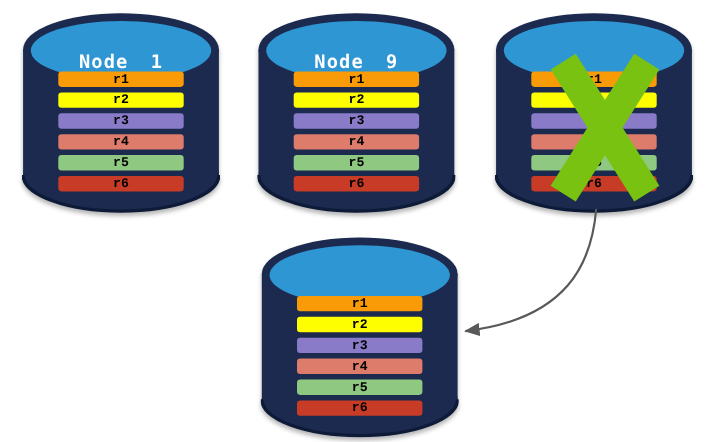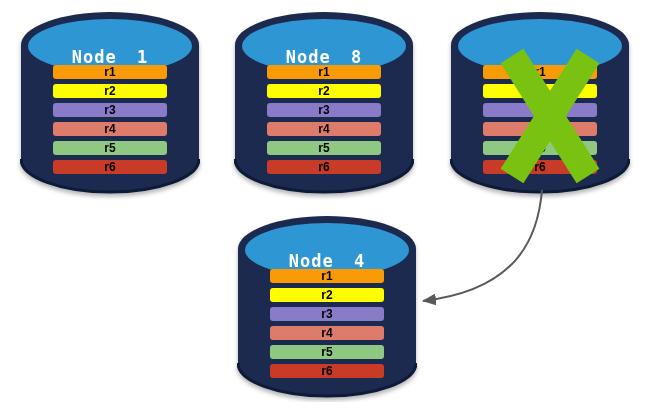--- a/index.html
+++ b/index.html
@@ -56,21 +56,21 @@
     width: 114px;
     display: flex;
     flex-direction: column;
     gap: 5px;
   }
   .bar {
     height: 14px;
     border-radius: 3px;
     text-align: center;
     color: #000000;
-    font-family: Liberation Sans, sans-serif;
+    font-family: Liberation Mono, monospace;
     font-weight: bold;
     font-size: 12px;
     line-height: 14px;
   }
   .x-mark {
     position: absolute;
     left: 42px;
     top: 38px;
   }
   .x-stroke {
@@ -121,21 +121,21 @@
   </div>
 
   <div class="node n2">
     <svg class="cyl" width="180" height="186" viewBox="0 0 180 186">
       <ellipse class="cyl-body" cx="90" cy="151" rx="89" ry="33"></ellipse>
       <path class="cyl-rim" d="M1,151 A89,33 0 0 0 179,151" stroke-width="3"></path>
       <rect class="cyl-body" x="1" y="37" width="178" height="114"></rect>
       <ellipse class="cyl-body" cx="90" cy="37" rx="89" ry="33"></ellipse>
       <ellipse class="cyl-top" cx="90" cy="38" rx="82" ry="27"></ellipse>
     </svg>
-    <div class="node-title">Node 8</div>
+    <div class="node-title">Node 9</div>
     <div class="bars">
 
         <div class="bar" style="background: rgb(249, 155, 6);"><span>r1</span></div>
 
         <div class="bar" style="background: rgb(254, 254, 0);"><span>r2</span></div>
 
         <div class="bar" style="background: rgb(138, 123, 200);"><span>r3</span></div>
 
         <div class="bar" style="background: rgb(222, 124, 107);"><span>r4</span></div>
 
@@ -174,21 +174,20 @@
   </div>
 
   <div class="node n4">
     <svg class="cyl" width="180" height="186" viewBox="0 0 180 186">
       <ellipse class="cyl-body" cx="90" cy="151" rx="89" ry="33"></ellipse>
       <path class="cyl-rim" d="M1,151 A89,33 0 0 0 179,151" stroke-width="3"></path>
       <rect class="cyl-body" x="1" y="37" width="178" height="114"></rect>
       <ellipse class="cyl-body" cx="90" cy="37" rx="89" ry="33"></ellipse>
       <ellipse class="cyl-top" cx="90" cy="38" rx="82" ry="27"></ellipse>
     </svg>
-    <div class="node-title">Node 4</div>
     <div class="bars">
 
         <div class="bar" style="background: rgb(249, 155, 6);"><span>r1</span></div>
 
         <div class="bar" style="background: rgb(254, 254, 0);"><span>r2</span></div>
 
         <div class="bar" style="background: rgb(138, 123, 200);"><span>r3</span></div>
 
         <div class="bar" style="background: rgb(222, 124, 107);"><span>r4</span></div>
 

